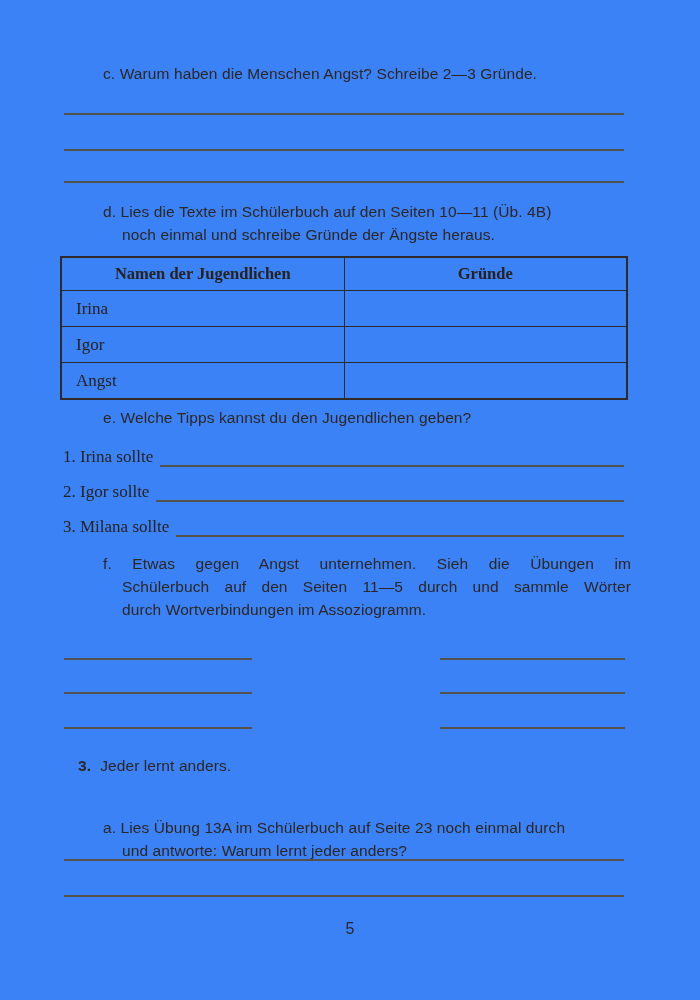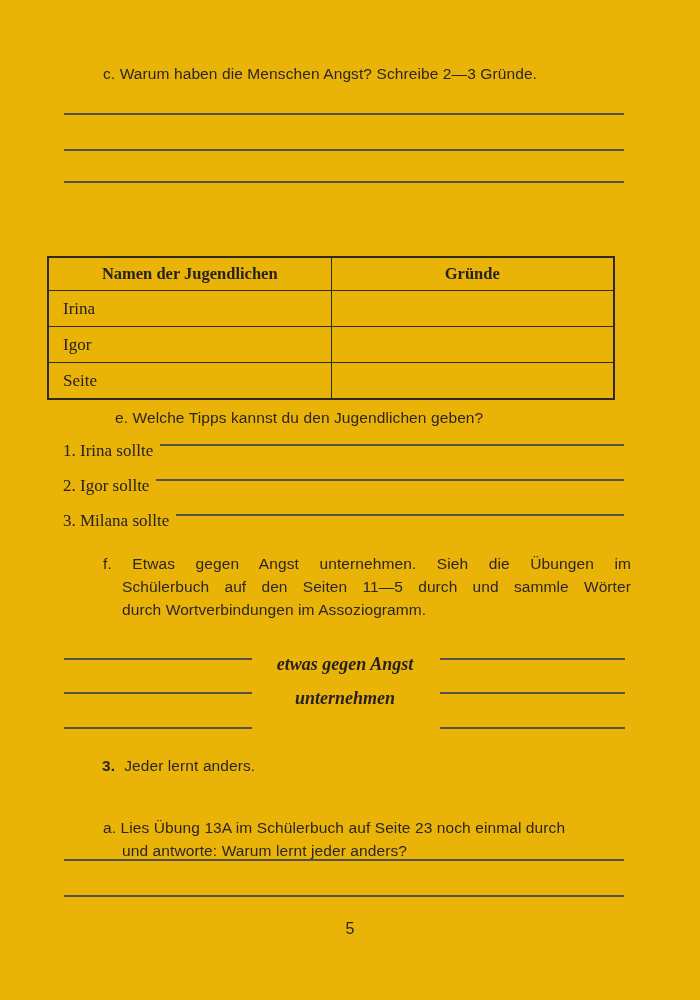--- a/index.html
+++ b/index.html
@@ -1,38 +1,38 @@
 <!DOCTYPE html>
 <html><head>
 <meta charset="utf-8">
 <style>
   html,body{margin:0;padding:0;background:#ffffff;}
   .page{
-    position:relative;width:700px;height:1000px;background:#eab308;overflow:hidden;
+    position:relative;width:700px;height:1000px;background:#3b82f6;overflow:hidden;
     font-family:"Liberation Sans",sans-serif;color:#2c2624;
   }
   .abs{position:absolute;}
   
   .instr{font-size:15.5px;line-height:23px;letter-spacing:.1px;}
   .iline{white-space:nowrap;}
   .cont{padding-left:19px;}
   .jline{text-align:justify;text-align-last:justify;white-space:normal;}
   
   .rule{border-top:2px solid #57514c;height:0;}
   
   table.fears{border-collapse:collapse;width:566px;table-layout:fixed;}
   table.fears td,table.fears th{border:1.5px solid #2f2a27;}
   table.fears{border:2px solid #2f2a27;}
   th.hdr{font-family:"Liberation Serif",serif;font-weight:bold;font-size:16.5px;
          text-align:center;height:30px;color:#272220;}
   td.cellname{font-family:"Liberation Serif",serif;font-size:17px;height:33px;
          padding-left:14px;color:#272220;vertical-align:middle;}
   td.cellblank{height:33px;}
   
-  .tip-row{display:flex;height:26px;}
+  .tip-row{display:flex;align-items:flex-end;height:26px;}
   .tip-text{font-family:"Liberation Serif",serif;font-size:17px;color:#272220;
             white-space:nowrap;line-height:20px;}
   .tip-fill{flex:1;border-bottom:2px solid #57514c;margin-left:7px;height:3px;}
   
   .asso-center{font-family:"Liberation Serif",serif;font-weight:bold;font-style:italic;
                font-size:18px;color:#272220;text-align:center;}
   
   .exnum{font-weight:bold;margin-right:9px;}
   .pagenum{font-size:16px;text-align:center;width:700px;}
 </style>
@@ -42,49 +42,53 @@
 <div class="page">
 
   <div class="abs instr" style="top:62px;left:103px;">
     <span class="iline"><span>c.</span> <span>Warum haben die Menschen Angst? Schreibe 2—3 Gründe.</span></span>
   </div>
 
   <div class="abs rule" style="top:113px;left:64px;width:560px;"></div>
   <div class="abs rule" style="top:149px;left:64px;width:560px;"></div>
   <div class="abs rule" style="top:181px;left:64px;width:560px;"></div>
 
+  <div class="abs instr" style="top:200px;left:103px;width:530px;">
+    <div class="iline"><span>d.</span> <span>Lies die Texte im Schülerbuch auf den Seiten 10—11 (Üb. 4B)</span></div>
+    <div class="iline cont">noch einmal und schreibe Gründe der Ängste heraus.</div>
+  </div>
 
-  <div class="abs" style="top:256px;left:47px;border-radius:31px;">
+  <div class="abs" style="top:256px;left:60px;border-radius:31px;">
     <table class="fears">
       <colgroup>
           <col style="width:283px;">
           <col style="width:283px;">
         </colgroup>
       <tbody>
           <tr>
         <th class="hdr">Namen der Jugendlichen</th>
         <th class="hdr">Gründe</th>
       </tr>
       <tr>
         <td class="cellname">Irina</td>
         <td class="cellblank"></td>
       </tr>
       <tr>
         <td class="cellname">Igor</td>
         <td class="cellblank"></td>
       </tr>
       <tr>
-        <td class="cellname">Seite</td>
+        <td class="cellname">Angst</td>
         <td class="cellblank"></td>
       </tr>
     </tbody>
       </table>
   </div>
 
-  <div class="abs instr" style="top:406px;left:115px;">
+  <div class="abs instr" style="top:406px;left:103px;">
     <span class="iline"><span>e.</span> <span>Welche Tipps kannst du den Jugendlichen geben?</span></span>
   </div>
 
   <div class="abs tip-row" style="top:441px;left:63px;width:561px;">
     <span class="tip-text">1. Irina sollte</span>
     <span class="tip-fill"></span>
   </div>
   <div class="abs tip-row" style="top:476px;left:63px;width:561px;">
     <span class="tip-text">2. Igor sollte</span>
     <span class="tip-fill"></span>
@@ -101,26 +105,22 @@
   </div>
 
   <div class="abs rule" style="top:658px;left:64px;width:188px;"></div>
   <div class="abs rule" style="top:692px;left:64px;width:188px;"></div>
   <div class="abs rule" style="top:727px;left:64px;width:188px;"></div>
 
   <div class="abs rule" style="top:658px;left:440px;width:185px;"></div>
   <div class="abs rule" style="top:692px;left:440px;width:185px;"></div>
   <div class="abs rule" style="top:727px;left:440px;width:185px;"></div>
 
-  <div class="abs asso-center" style="top:654px;left:220px;width:250px;">
-    <div>etwas gegen Angst</div>
-    <div style="margin-top:13px;">unternehmen</div>
-  </div>
 
-  <div class="abs instr" style="top:754px;left:78px;margin-left:24px;">
+  <div class="abs instr" style="top:754px;left:78px;">
     <span class="iline"><span class="exnum">3.</span><span>Jeder lernt anders.</span></span>
   </div>
 
   <div class="abs instr" style="top:816px;left:103px;width:530px;">
     <div class="iline"><span>a.</span> <span>Lies Übung 13A im Schülerbuch auf Seite 23 noch einmal durch</span></div>
     <div class="iline cont">und antworte: Warum lernt jeder anders?</div>
   </div>
 
   <div class="abs rule" style="top:859px;left:64px;width:560px;"></div>
   <div class="abs rule" style="top:895px;left:64px;width:560px;"></div>

